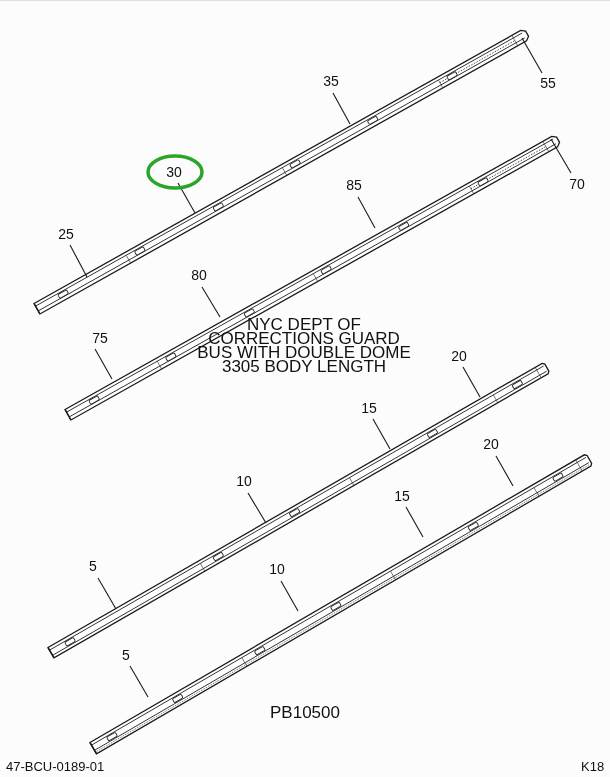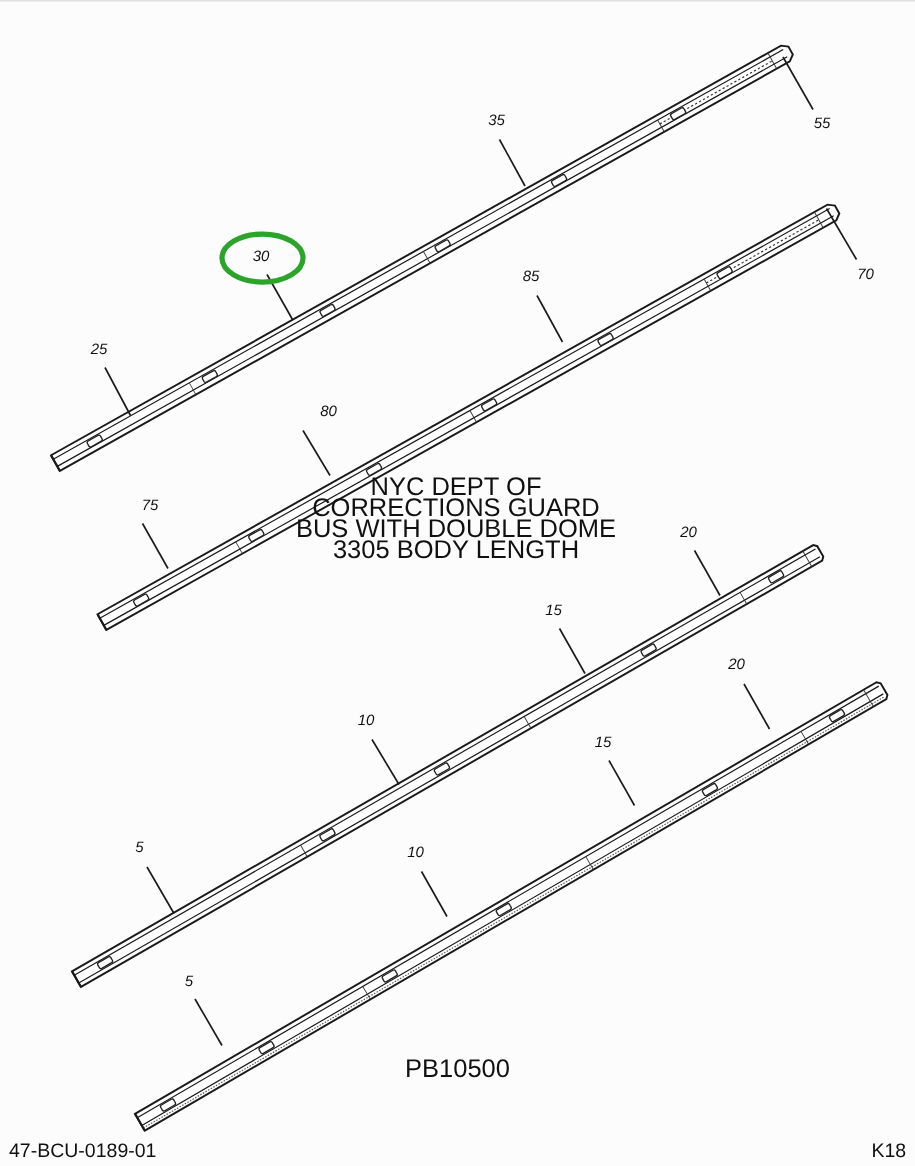--- a/index.html
+++ b/index.html
@@ -8,26 +8,25 @@
     width: 610px; height: 777px;
     background: #fcfcfc;
     border-top: 1px solid #e0e0e0;
     overflow: hidden;
     font-family: "Liberation Sans", sans-serif;
     color: #111;
   }
   svg { position: absolute; left: 0; top: 0; }
   .callout {
     position: absolute;
-    font-size: 10px;
+    font-size: 14px;
     line-height: 14px;
     transform: translate(-50%, -50%);
     white-space: nowrap;
     cursor: pointer;
-    font-style: italic;
   }
   .note {
     position: absolute;
     font-size: 17px;
     line-height: 14px;
     text-align: center;
     white-space: nowrap;
     transform: translateX(-50%);
   }
   .note div { display: block; }
@@ -141,21 +140,21 @@
 
     <ellipse cx="175" cy="171" rx="27" ry="16" fill="none" stroke="#2aa52a" stroke-width="3.5"></ellipse>
   </svg>
 
   <div class="callout" style="left:66px;top:233px;">25</div>
   <div class="callout" style="left:174px;top:171px;">30</div>
   <div class="callout" style="left:331px;top:80px;">35</div>
   <div class="callout" style="left:548px;top:82px;">55</div>
 
   <div class="callout" style="left:100px;top:337px;">75</div>
-  <div class="callout" style="left:199px;top:274px;margin-left:20px;">80</div>
+  <div class="callout" style="left:199px;top:274px;">80</div>
   <div class="callout" style="left:354px;top:184px;">85</div>
   <div class="callout" style="left:577px;top:183px;">70</div>
 
   <div class="callout" style="left:93px;top:565px;">5</div>
   <div class="callout" style="left:244px;top:480px;">10</div>
   <div class="callout" style="left:369px;top:407px;">15</div>
   <div class="callout" style="left:459px;top:355px;">20</div>
 
   <div class="callout" style="left:126px;top:654px;">5</div>
   <div class="callout" style="left:277px;top:568px;">10</div>

